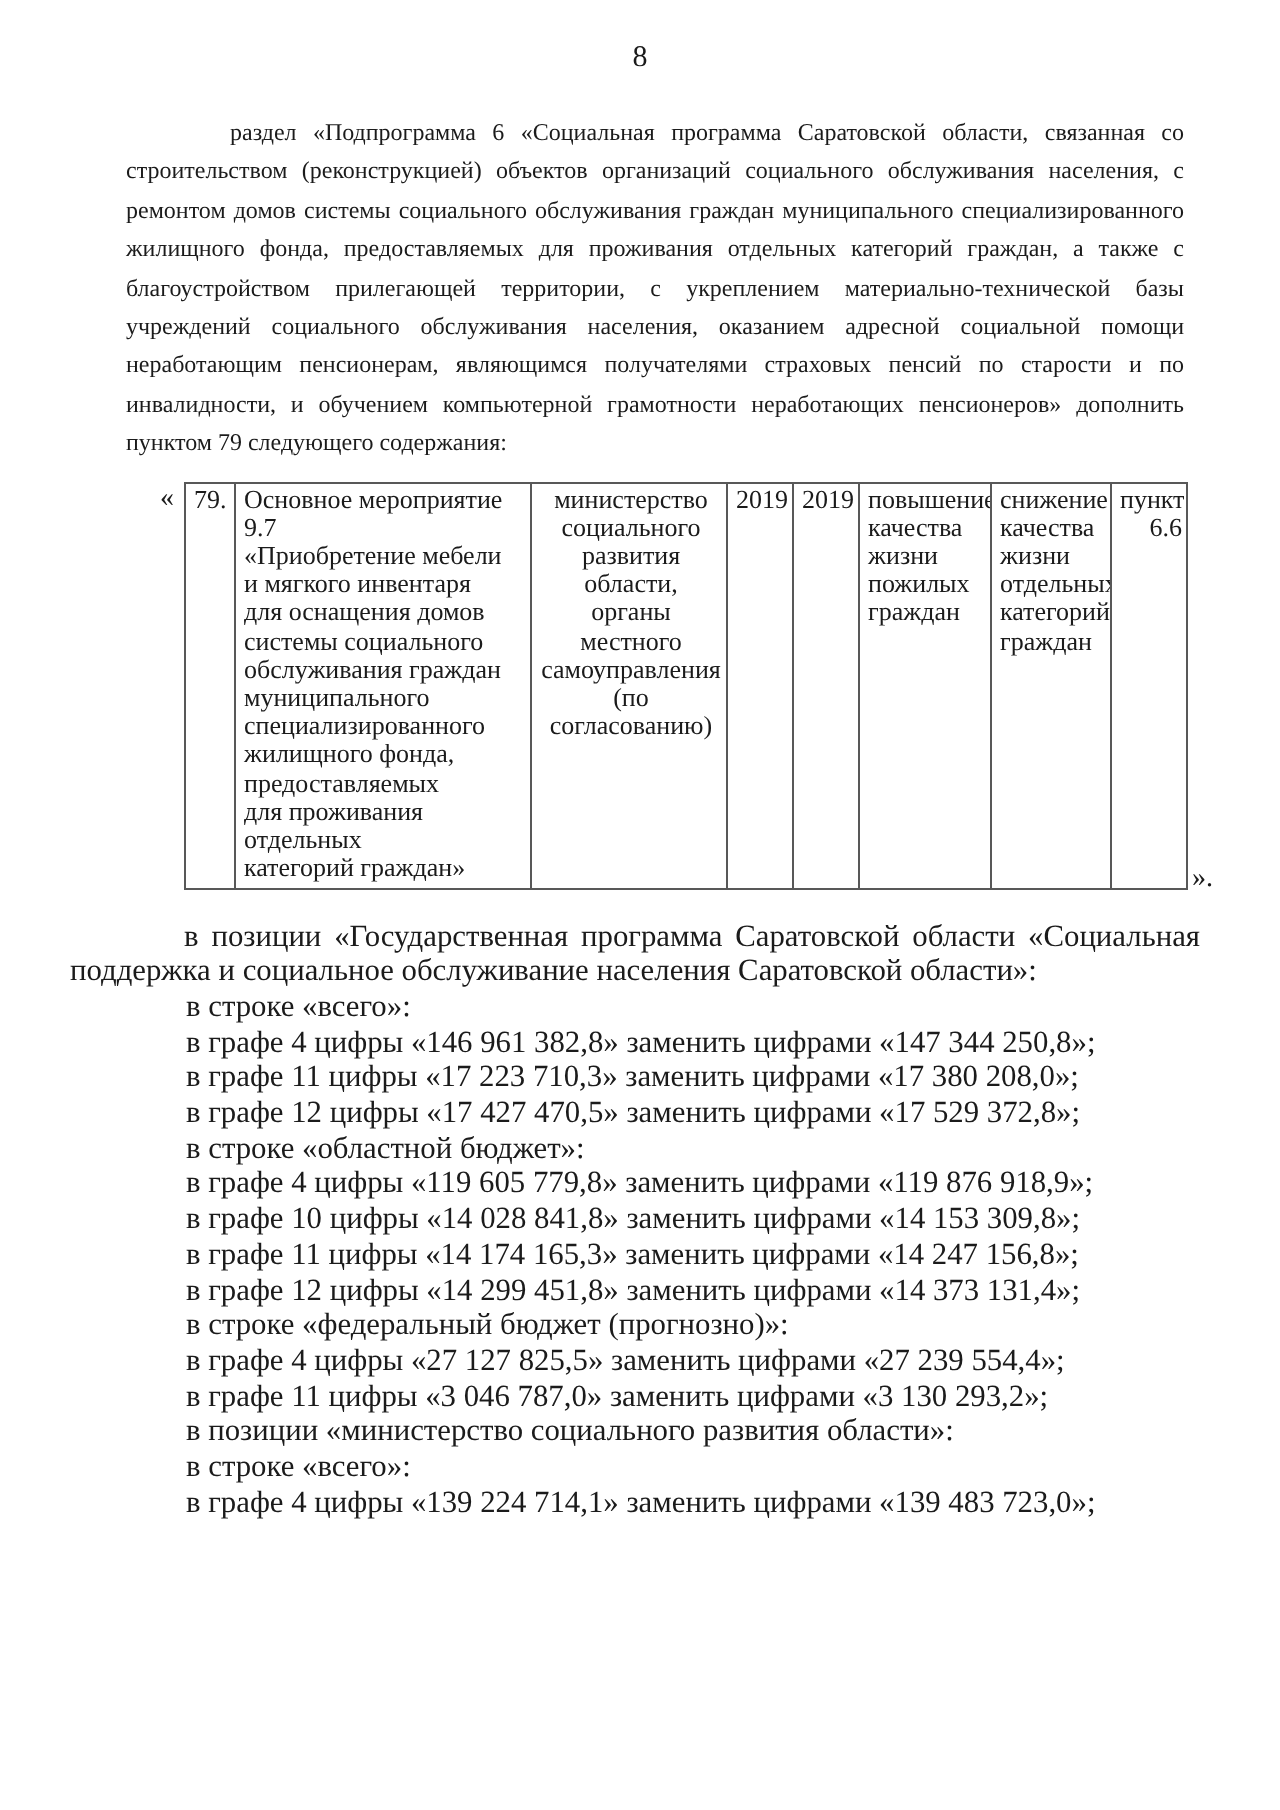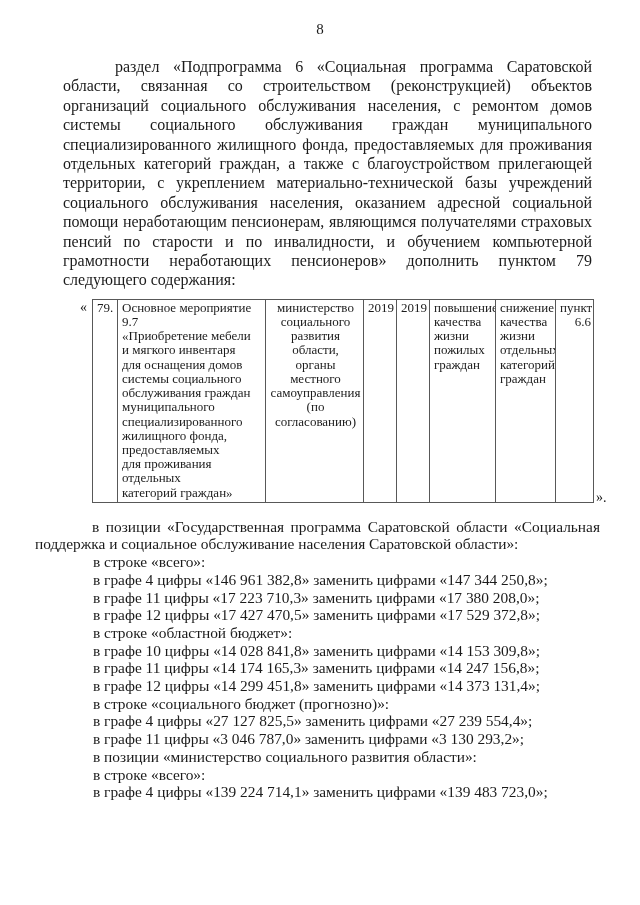--- a/index.html
+++ b/index.html
@@ -18,21 +18,21 @@
   .page-number {
     padding-top: 21px;
     text-align: center;
     font-size: 15px;
     position: relative;
     left: 25px;
     width: 590px;
   }
   .intro-para {
     margin: 19px 48px 0 63px;
-    font-size: 16px;
+    font-size: 12px;
     line-height: 19.4px;
     text-align: justify;
     text-indent: 52px;
   }
   .table-wrap {
     position: relative;
     margin: 9px 0 0 92px;
     width: 516px;
     font-size: 13px;
   }
@@ -146,24 +146,25 @@
     <span class="close-quote">».</span>
   </div>
 
   <div class="section">
     <p class="para">в позиции «Государственная программа Саратовской области «Социальная поддержка и социальное обслуживание населения Саратовской области»:</p>
     <div class="line">в строке «всего»:</div>
     <div class="line">в графе 4 цифры «146 961 382,8» заменить цифрами «147 344 250,8»;</div>
     <div class="line">в графе 11 цифры «17 223 710,3» заменить цифрами «17 380 208,0»;</div>
     <div class="line">в графе 12 цифры «17 427 470,5» заменить цифрами «17 529 372,8»;</div>
     <div class="line">в строке «областной бюджет»:</div>
+    <div class="line">в графе 4 цифры «119 605 779,8» заменить цифрами «119 876 918,9»;</div>
     <div class="line">в графе 10 цифры «14 028 841,8» заменить цифрами «14 153 309,8»;</div>
     <div class="line">в графе 11 цифры «14 174 165,3» заменить цифрами «14 247 156,8»;</div>
     <div class="line">в графе 12 цифры «14 299 451,8» заменить цифрами «14 373 131,4»;</div>
-    <div class="line">в строке «социального бюджет (прогнозно)»:</div>
+    <div class="line">в строке «федеральный бюджет (прогнозно)»:</div>
     <div class="line">в графе 4 цифры «27 127 825,5» заменить цифрами «27 239 554,4»;</div>
     <div class="line">в графе 11 цифры «3 046 787,0» заменить цифрами «3 130 293,2»;</div>
     <div class="line">в позиции «министерство социального развития области»:</div>
     <div class="line">в строке «всего»:</div>
     <div class="line">в графе 4 цифры «139 224 714,1» заменить цифрами «139 483 723,0»;</div>
   </div>
 
 </div>
 
 </body></html>

